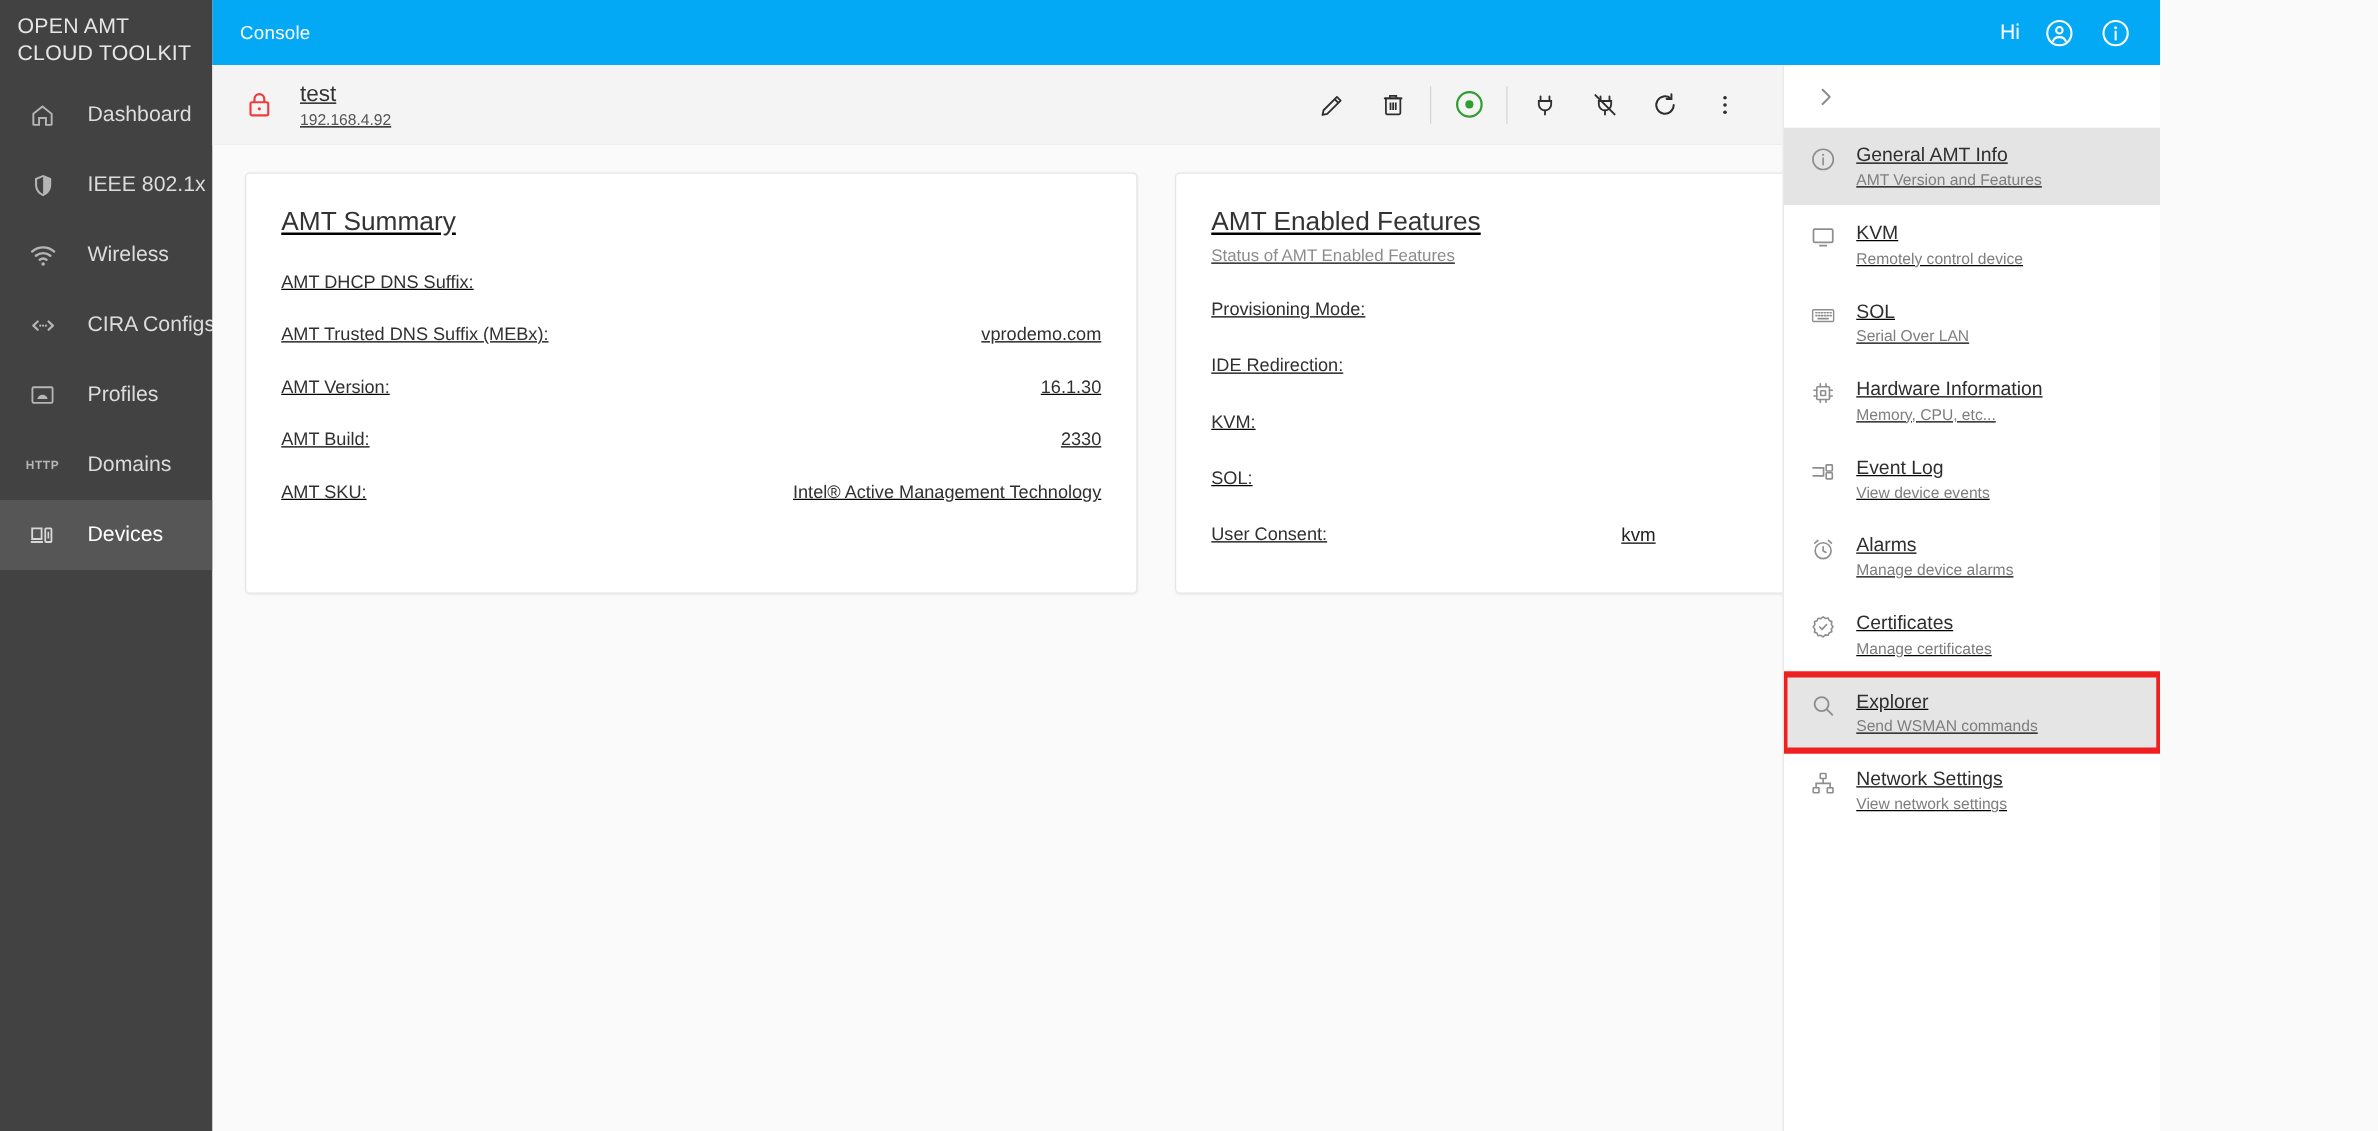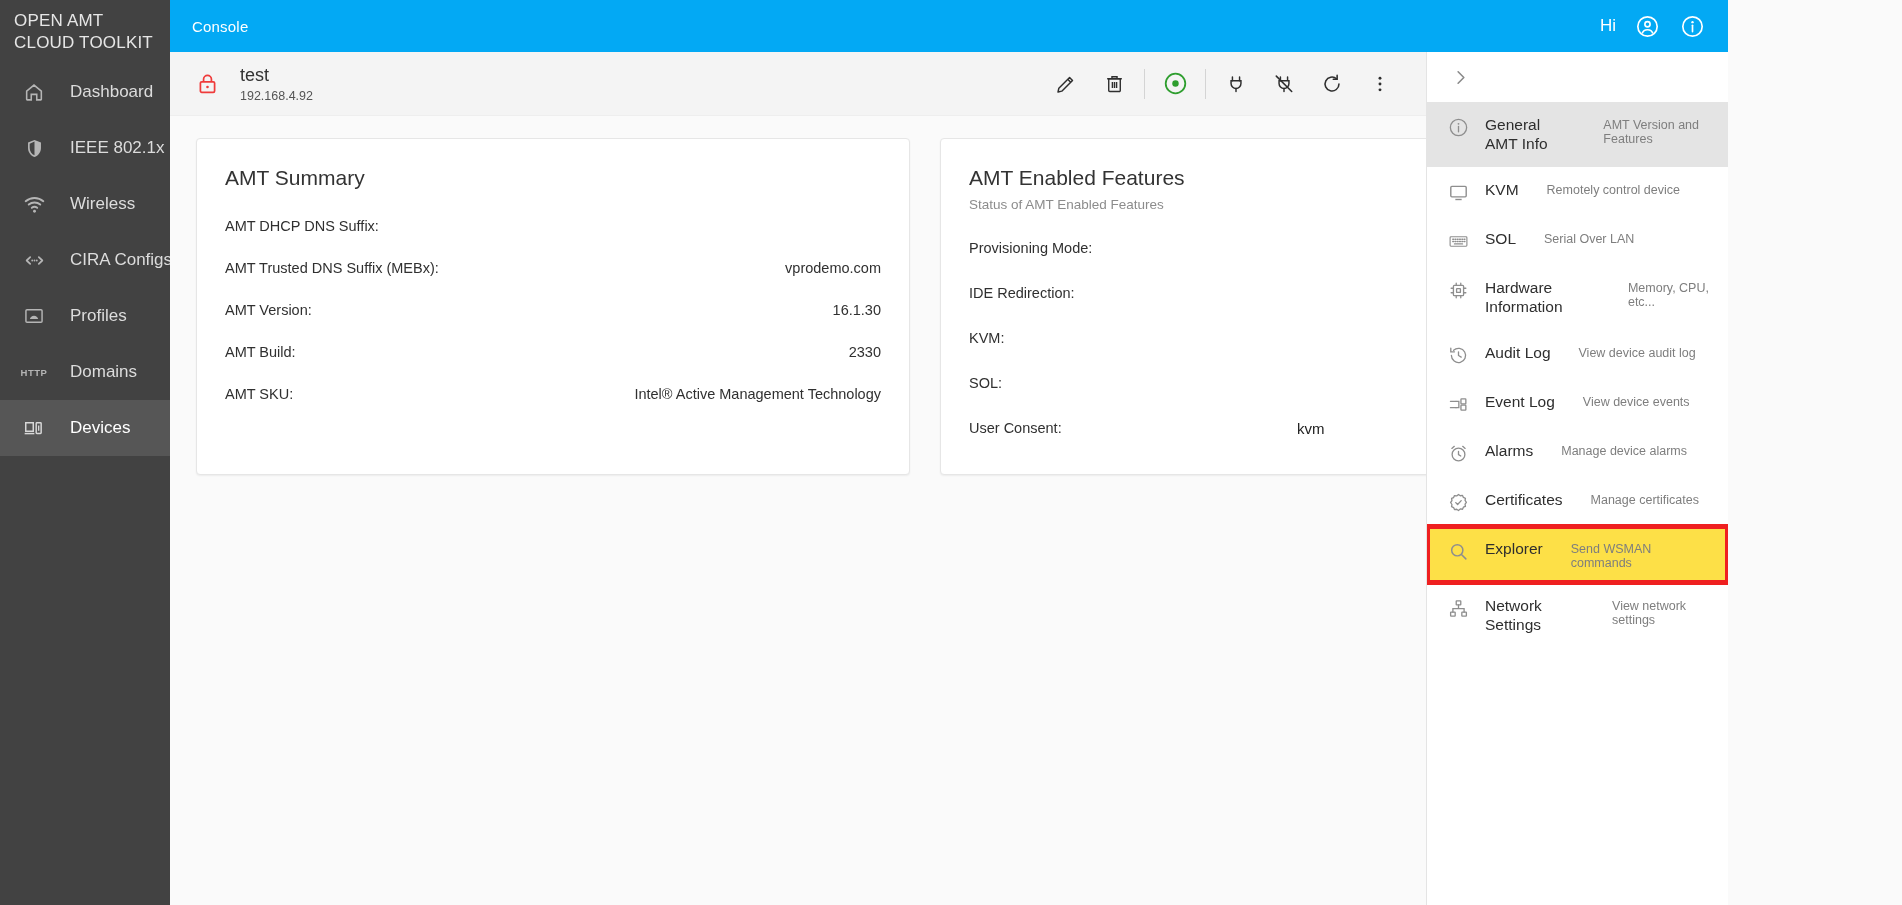--- a/index.html
+++ b/index.html
@@ -42,21 +42,21 @@
   .topbar {
     height: 52px; background: #03a9f4; color: #fff;
     display: flex; align-items: center; padding: 0 22px;
     flex: 0 0 52px;
   }
   .topbar-title { font-size: 15px; font-weight: 400; letter-spacing: .2px; }
   .topbar-right { margin-left: auto; display: flex; align-items: center; gap: 18px; }
   .topbar-hi { font-size: 17px; }
   .topbar-icon { width: 27px; height: 27px; display: flex; align-items: center; justify-content: center; cursor: pointer; }
 
-  .body-area { flex: 1 1 auto; display: flex; min-height: 0; }
+  .body-area { flex: 1 1 auto; display: flex; min-height: 0; text-decoration: underline; }
   .content-col { flex: 1 1 auto; display: flex; flex-direction: column; min-width: 0; background: #fafafa; }
 
   
   .device-header {
     height: 64px; flex: 0 0 64px; background: #f4f4f4;
     display: flex; align-items: center; padding: 0 22px 0 24px;
     border-bottom: 1px solid #eeeeee;
   }
   .lock-icon { width: 26px; flex: 0 0 26px; display: flex; align-items: center; justify-content: center; color: #ef3b3b; }
   .device-text { margin-left: 20px; display: flex; flex-direction: column; justify-content: center; }
@@ -112,23 +112,23 @@
     display: flex; flex-direction: column; overflow: hidden;
   }
   .rp-top { height: 50px; flex: 0 0 50px; display: flex; align-items: center; padding-left: 20px; }
   .rp-expand { width: 26px; height: 26px; display: flex; align-items: center; justify-content: center; color: #8a8a8a; cursor: pointer; }
   .rp-list { flex: 1 1 auto; overflow: hidden; }
   .rp-item {
     display: flex; align-items: flex-start; gap: 16px;
     padding: 13px 14px 13px 20px; cursor: pointer; position: relative;
   }
   .rp-item.selected { background: #e4e4e4; }
-  .rp-item.highlight { outline: 5px solid #ef2020; outline-offset: -3px; background: #fde047; z-index: 3; }
+  .rp-item.highlight { outline: 5px solid #ef2020; outline-offset: -3px; background: #e5e5e5; z-index: 3; }
   .rp-ico { width: 22px; flex: 0 0 22px; display: flex; align-items: center; justify-content: center; color: #8e8e8e; margin-top: 2px; }
-  .rp-txt { display: flex; flex-direction: row; min-width: 0; gap: 28px; }
+  .rp-txt { display: flex; flex-direction: column; min-width: 0; }
   .rp-title { font-size: 15.5px; color: #2e2e2e; line-height: 1.25; }
   .rp-sub { font-size: 12.5px; color: #7e7e7e; margin-top: 3px; }
 </style>
 </head>
 <body>
 
 <div class="app">
 
   <aside class="sidebar">
     <div class="brand">
@@ -443,33 +443,20 @@
                 <rect x="9.8" y="9.8" width="4.4" height="4.4" rx=".6"></rect>
                 <path d="M9.4 6.2V3.6M14.6 6.2V3.6M9.4 17.8v2.6M14.6 17.8v2.6M6.2 9.4H3.6M6.2 14.6H3.6M17.8 9.4h2.6M17.8 14.6h2.6" stroke-linecap="round"></path>
               </svg>
             </span>
             <span class="rp-txt">
               <span class="rp-title">Hardware Information</span>
               <span class="rp-sub">Memory, CPU, etc...</span>
             </span>
           </div>
 
-          <div class="rp-item">
-            <span class="rp-ico">
-              <svg width="21" height="21" viewBox="0 0 24 24" fill="none" stroke="currentColor" stroke-width="1.5" stroke-linecap="round">
-                <path d="M3.9 12a8.1 8.1 0 1 0 2.5-5.9"></path>
-                <path d="M3.2 3.6v4.2h4.2"></path>
-                <path d="M12 7.8V12l3.1 1.9"></path>
-              </svg>
-            </span>
-            <span class="rp-txt">
-              <span class="rp-title">Audit Log</span>
-              <span class="rp-sub">View device audit log</span>
-            </span>
-          </div>
 
           <div class="rp-item">
             <span class="rp-ico">
               <svg width="21" height="21" viewBox="0 0 24 24" fill="none" stroke="currentColor" stroke-width="1.5" stroke-linecap="round">
                 <path d="M2.8 8.4h6.4M2.8 15.6h6.4"></path>
                 <path d="M9.2 8.4h3.2v7.2h-3.2"></path>
                 <rect x="14.8" y="5.6" width="5.6" height="5.6" rx=".6"></rect>
                 <rect x="14.8" y="12.8" width="5.6" height="5.6" rx=".6"></rect>
               </svg>
             </span>

